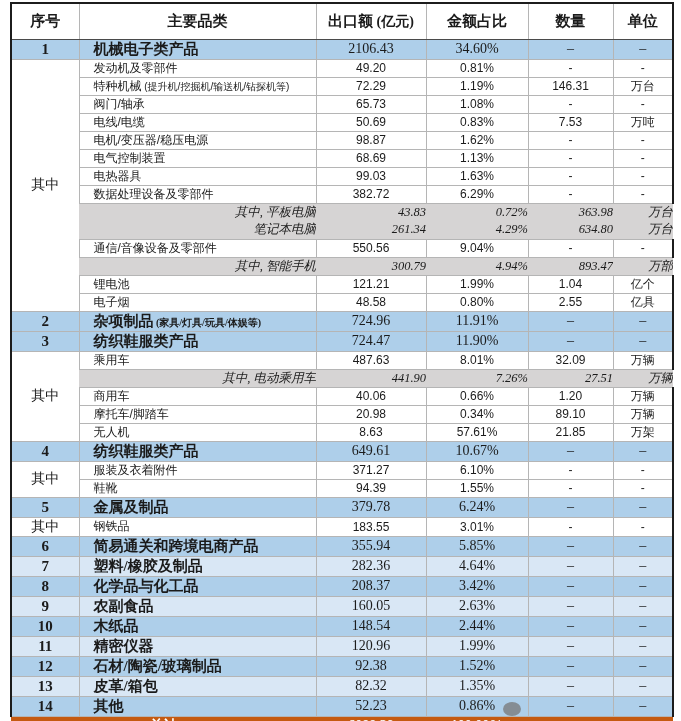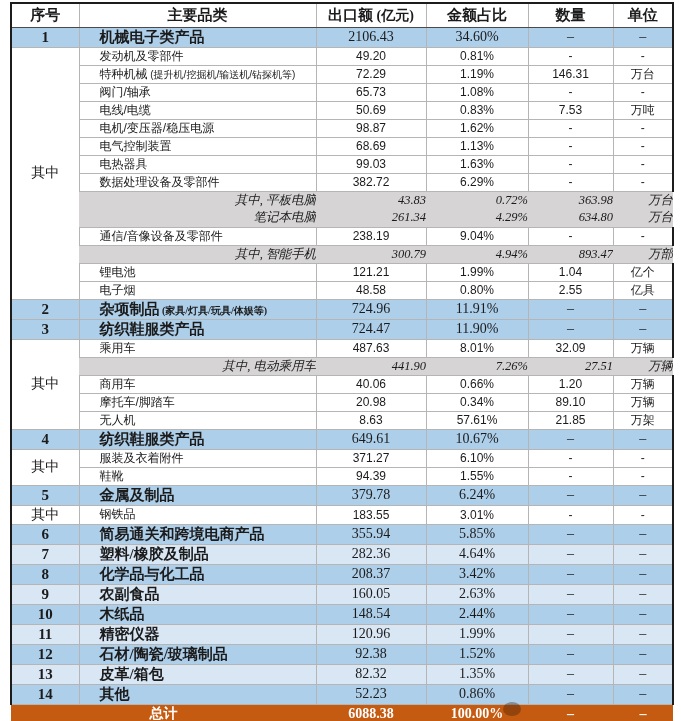--- a/index.html
+++ b/index.html
@@ -13,21 +13,21 @@
     width:662px;margin:2px 0 0 10px;
     border:2px solid #1c1c1c;
   }
   col.w-seq{width:68px;} col.w-cat{width:237px;} col.w-exp{width:110px;}
   col.w-share{width:102px;} col.w-qty{width:85px;} col.w-unit{width:60px;}
   th,td{
     border:1px solid #b5b5b5;
     padding:0;overflow:hidden;white-space:nowrap;
     vertical-align:middle;color:#1b1b1b;
   }
-  thead tr{height:24px;}
+  thead tr{height:36px;}
   thead th{
     font-family:"Liberation Serif",serif;font-weight:bold;font-size:15px;
     text-align:center;background:#ffffff;border-bottom:1px solid #4a4a4a;
   }
   .hnote{font-size:14px;font-weight:bold;}
   tr.main, tr.main-light{height:20px;font-family:"Liberation Serif",serif;font-size:14px;}
   tr.main td{background:#aecfea;}
   tr.main-light td{background:#d9e7f5;}
   tr.main .c-cat, tr.main-light .c-cat,
   tr.main .c-seq, tr.main-light .c-seq{font-weight:bold;font-size:15px;}
@@ -42,21 +42,21 @@
   tr.total{height:21px;}
   tr.total td{
     background:#c55a11;color:#ffffff;border-color:#c55a11;
     font-family:"Liberation Serif",serif;font-weight:bold;font-size:15px;
     border-left-style:hidden;border-right-style:hidden;
   }
   .c-seq{
     text-align:center;font-family:"Liberation Serif",serif;font-size:14px;
     background:#ffffff;
   }
-  .c-cat{text-align:left;padding-left:20px;}
+  .c-cat{text-align:left;padding-left:14px;}
   .c-cat.indent{padding-left:42px;}
   .note{font-size:10px;}
   .c-num{text-align:center;}
   tr.total .c-num{font-size:14px;}
   #watermark{
     position:absolute;left:452px;top:738px;
     font-size:17px;letter-spacing:3px;
     color:#ead9c6;opacity:0.62;
     font-family:"Liberation Serif",serif;
     pointer-events:none;white-space:nowrap;
@@ -164,21 +164,21 @@
       </tr>
       <tr class="gray notop">
         <td class="c-cat indent">笔记本电脑</td>
         <td class="c-num">261.34</td>
         <td class="c-num">4.29%</td>
         <td class="c-num">634.80</td>
         <td class="c-num">万台</td>
       </tr>
       <tr class="sub">
         <td class="c-cat">通信/音像设备及零部件</td>
-        <td class="c-num">238.19</td>
+        <td class="c-num">550.56</td>
         <td class="c-num">9.04%</td>
         <td class="c-num">-</td>
         <td class="c-num">-</td>
       </tr>
       <tr class="gray">
         <td class="c-cat">其中, 智能手机</td>
         <td class="c-num">300.79</td>
         <td class="c-num">4.94%</td>
         <td class="c-num">893.47</td>
         <td class="c-num">万部</td>

